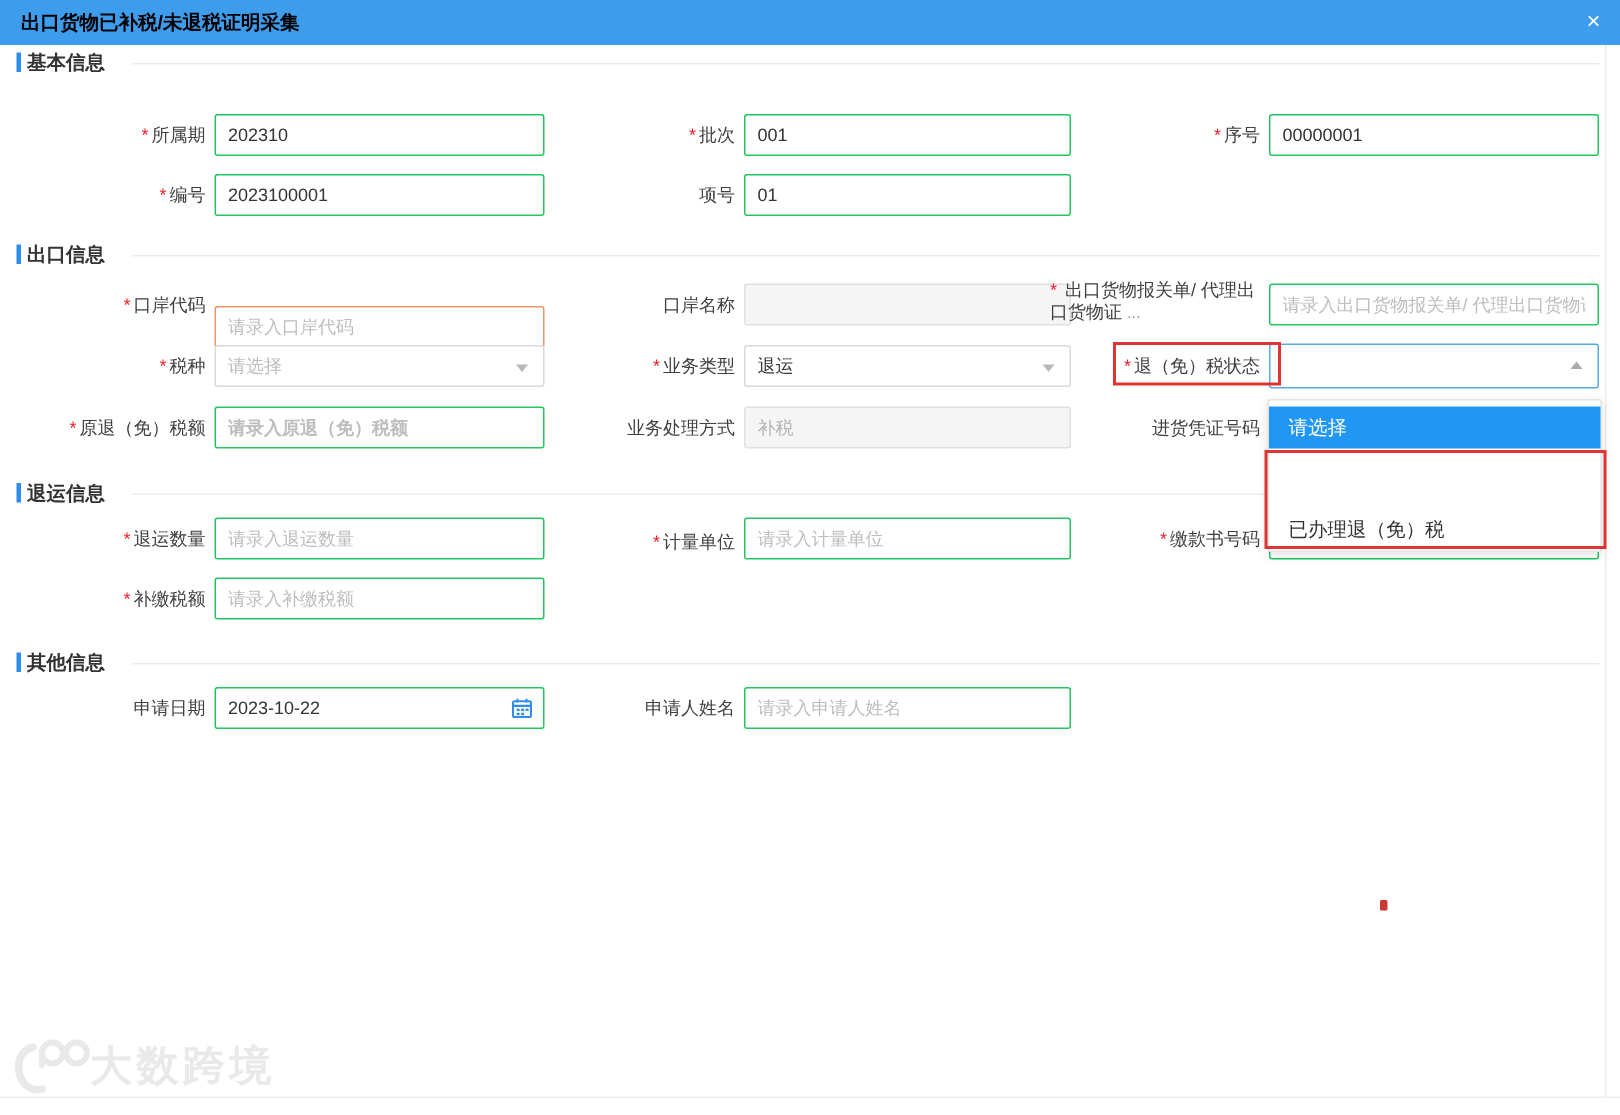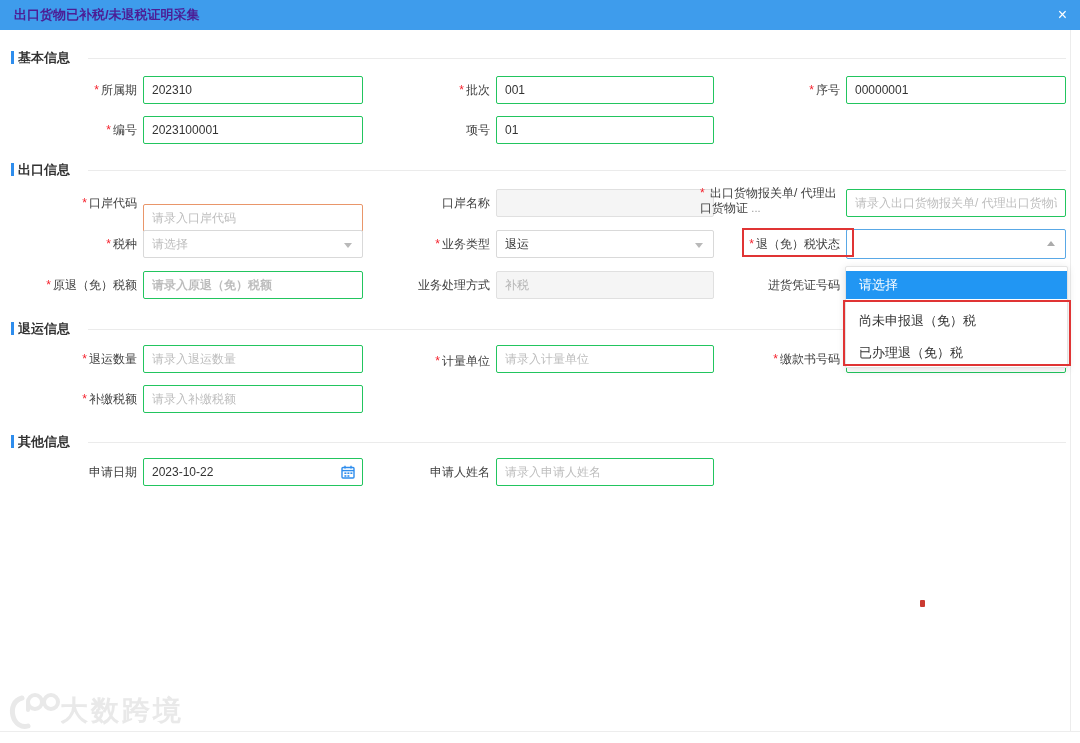--- a/index.html
+++ b/index.html
@@ -2,21 +2,21 @@
 <html><head>
 <meta charset="utf-8">
 <style>
   * { margin:0; padding:0; box-sizing:border-box; }
   html,body { background:#fff; }
   body { font-family:"Liberation Sans","DejaVu Sans",sans-serif; }
   .modal { position:relative; width:1080px; height:743px; background:#fff; overflow:hidden; }
 
   
   .hdr { position:absolute; left:0; top:0; width:1080px; height:30px; background:#3e9cec; }
-  .hdr-title { position:absolute; left:14px; top:0; line-height:30px; color:#4c1d95; font-size:13px; font-weight:bold; }
+  .hdr-title { position:absolute; left:14px; top:0; line-height:30px; color:#000000; font-size:13px; font-weight:bold; }
   .hdr-close { position:absolute; right:13px; top:0; line-height:30px; color:#fff; font-size:16px; cursor:pointer; }
 
   
   .sec { position:absolute; height:16px; }
   .sec-bar { position:absolute; left:11px; width:3px; height:13px; top:1px; background:#2e8ded; }
   .sec-txt { position:absolute; left:18px; top:0; font-size:13px; font-weight:bold; color:#333; line-height:16px; }
   .sec-line { position:absolute; height:1px; background:#ebebeb; top:8px; }
 
   
   .lbl { position:absolute; height:28px; line-height:28px; font-size:12px; color:#404040; text-align:right; white-space:nowrap; }
@@ -62,21 +62,21 @@
 </head>
 <body>
 
 <div class="modal">
 
   <div class="hdr">
     <span class="hdr-title">出口货物已补税/未退税证明采集</span>
     <span class="hdr-close">×</span>
   </div>
 
-  <div class="sec" style="left:0;top:50px;width:980px">
+  <div class="sec" style="left:0;top:34px;width:980px">
     <span class="sec-bar"></span>
     <span class="sec-txt">基本信息</span>
     <span class="sec-line" style="left:88px;width:978px"></span>
   </div>
 
   <div class="lbl req" style="left:17px;top:76px;width:120px">所属期</div>
   <input class="inp" style="left: 143px; top: 76px; width: 220px;" value="202310">
   <div class="lbl req" style="left:370px;top:76px;width:120px">批次</div>
   <input class="inp" style="left: 496px; top: 76px; width: 218px;" value="001">
   <div class="lbl req" style="left:700px;top:76px;width:140px">序号</div>
@@ -161,21 +161,20 @@
       <rect x="9.4" y="7.4" width="2" height="1.6" fill="#2e8ded"></rect>
       <rect x="3.4" y="10.2" width="2" height="1.6" fill="#2e8ded"></rect>
       <rect x="6.4" y="10.2" width="2" height="1.6" fill="#2e8ded"></rect>
     </svg>
   </div>
   <div class="lbl" style="left:370px;top:458px;width:120px">申请人姓名</div>
   <input class="inp" style="left: 496px; top: 458px; width: 218px;" placeholder="请录入申请人姓名">
 
   <div class="dd">
     <div class="dd-opt active" style="top:4px">请选择</div>
-    <div class="dd-opt" style="top:40px">尚未申报退（免）税</div>
     <div class="dd-opt" style="top:72px">已办理退（免）税</div>
   </div>
 
   <div class="redbox" style="left:742px;top:228px;width:112px;height:29px"></div>
   <div class="redbox" style="left:843px;top:300px;width:228px;height:66px"></div>
 
   <div class="reddot"></div>
   <div class="vline"></div>
   <div class="botline"></div>
 

